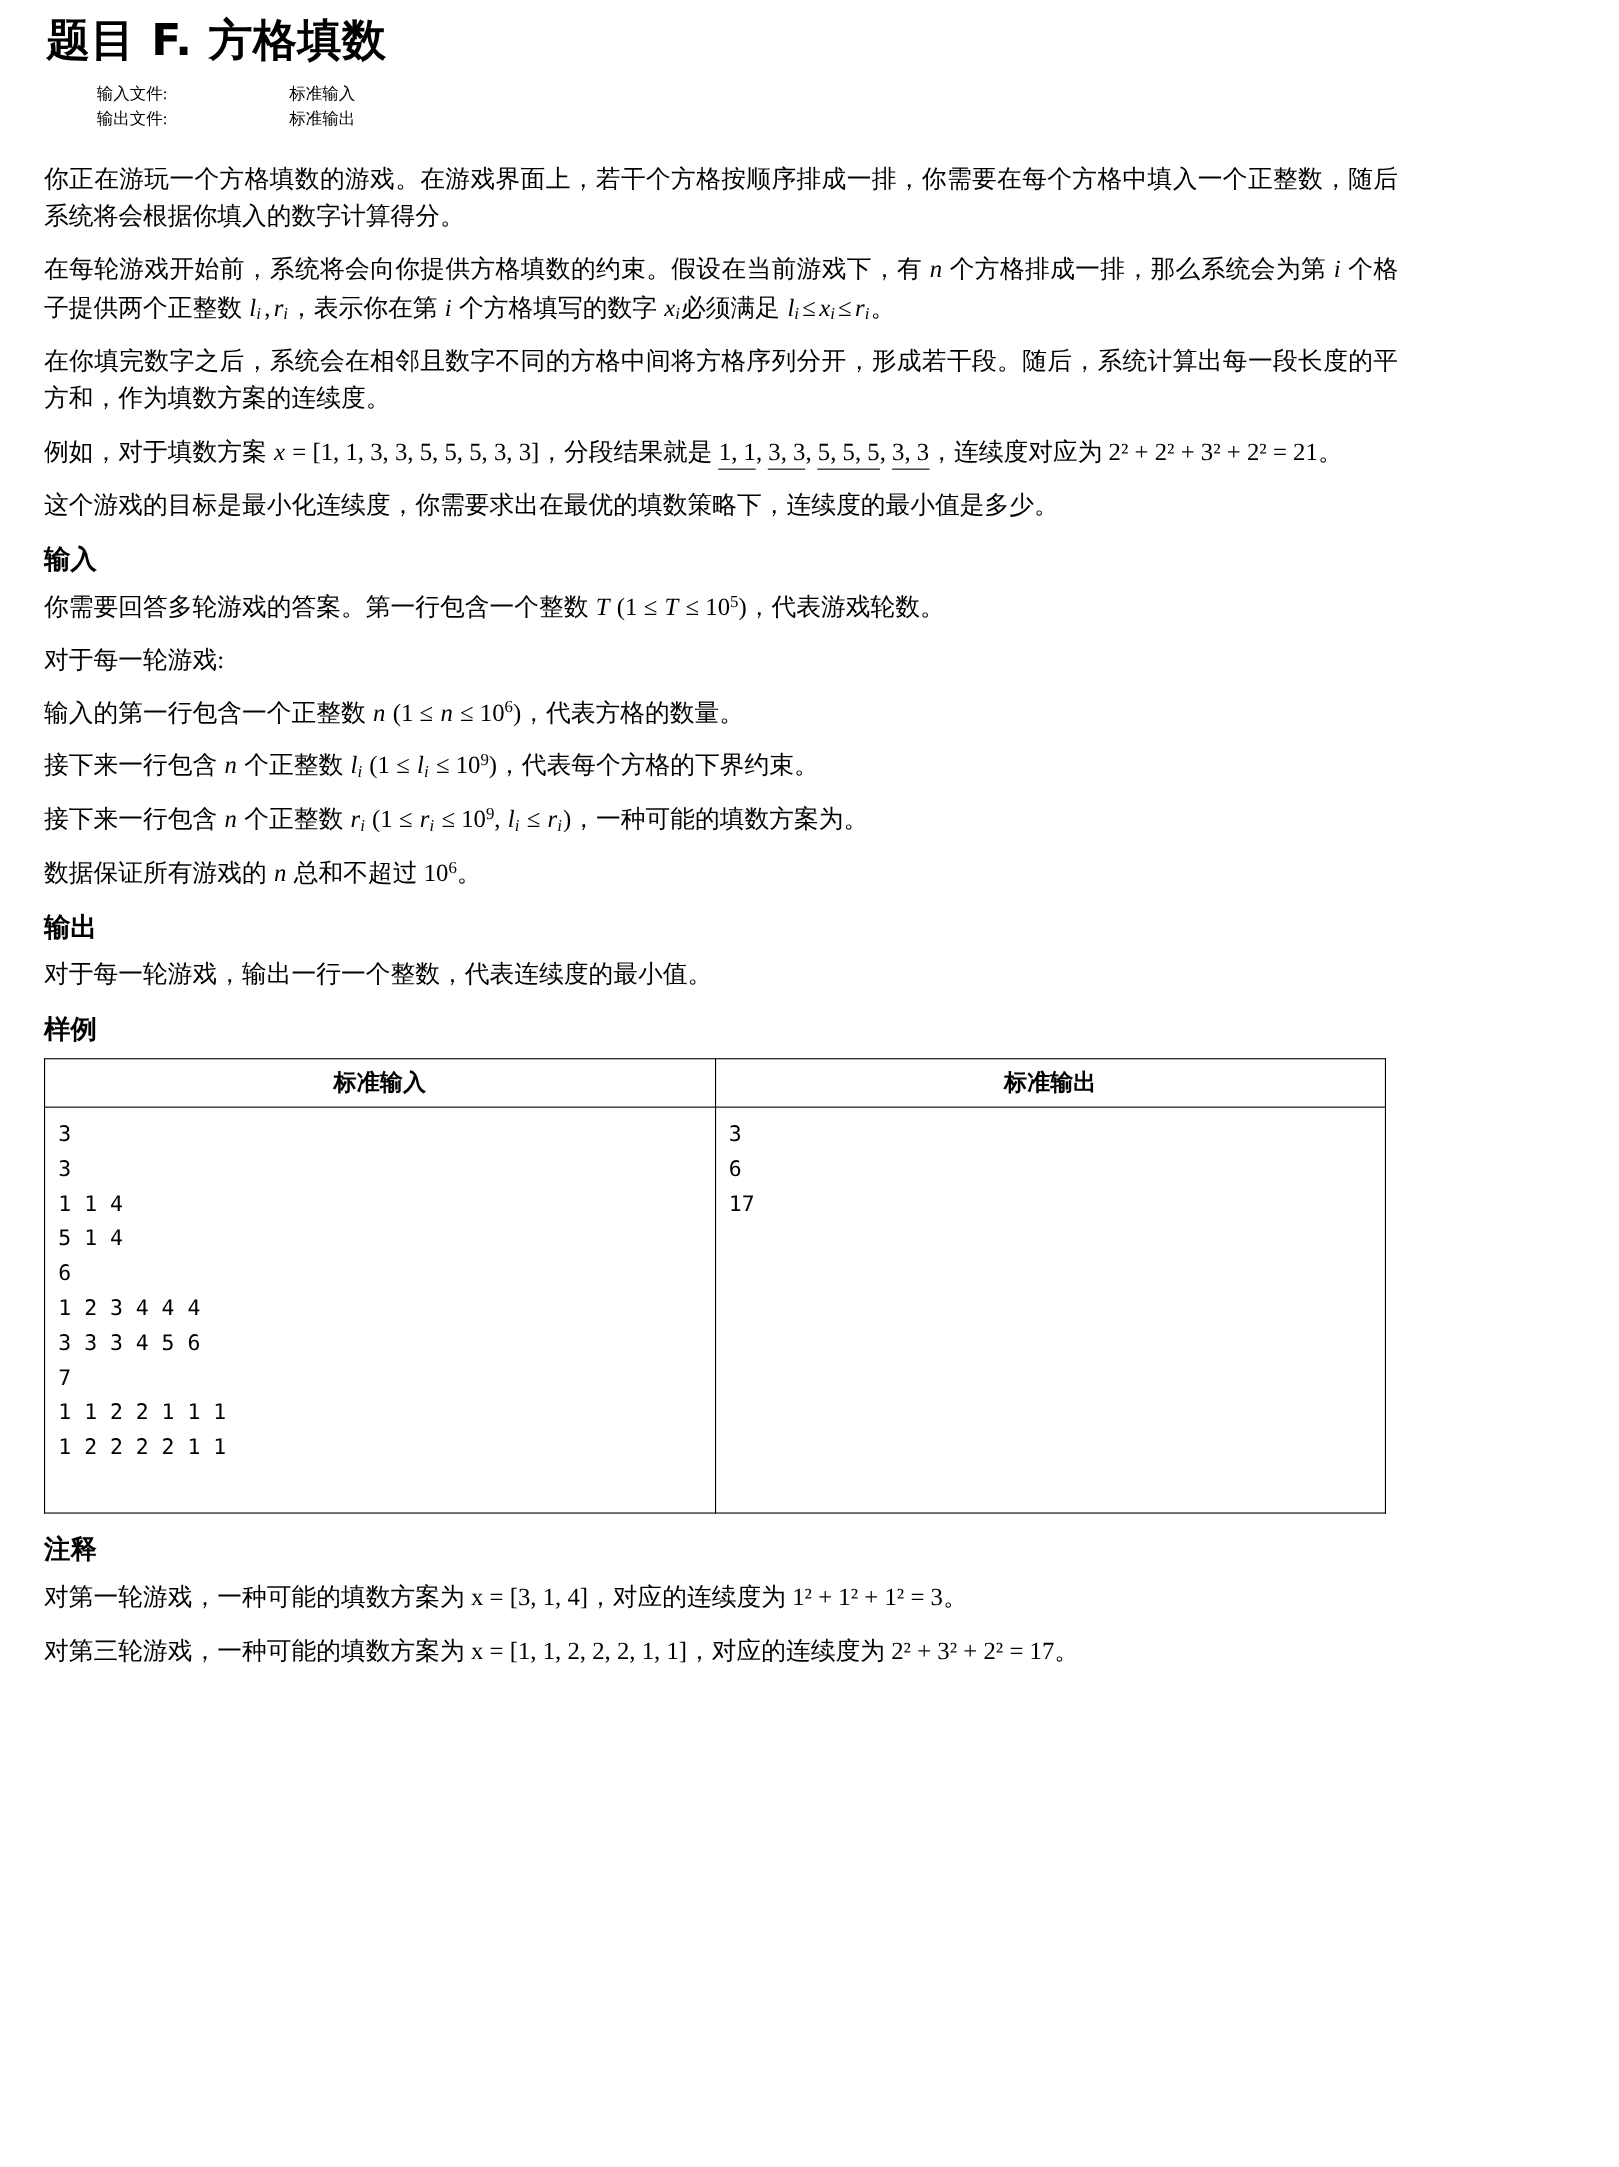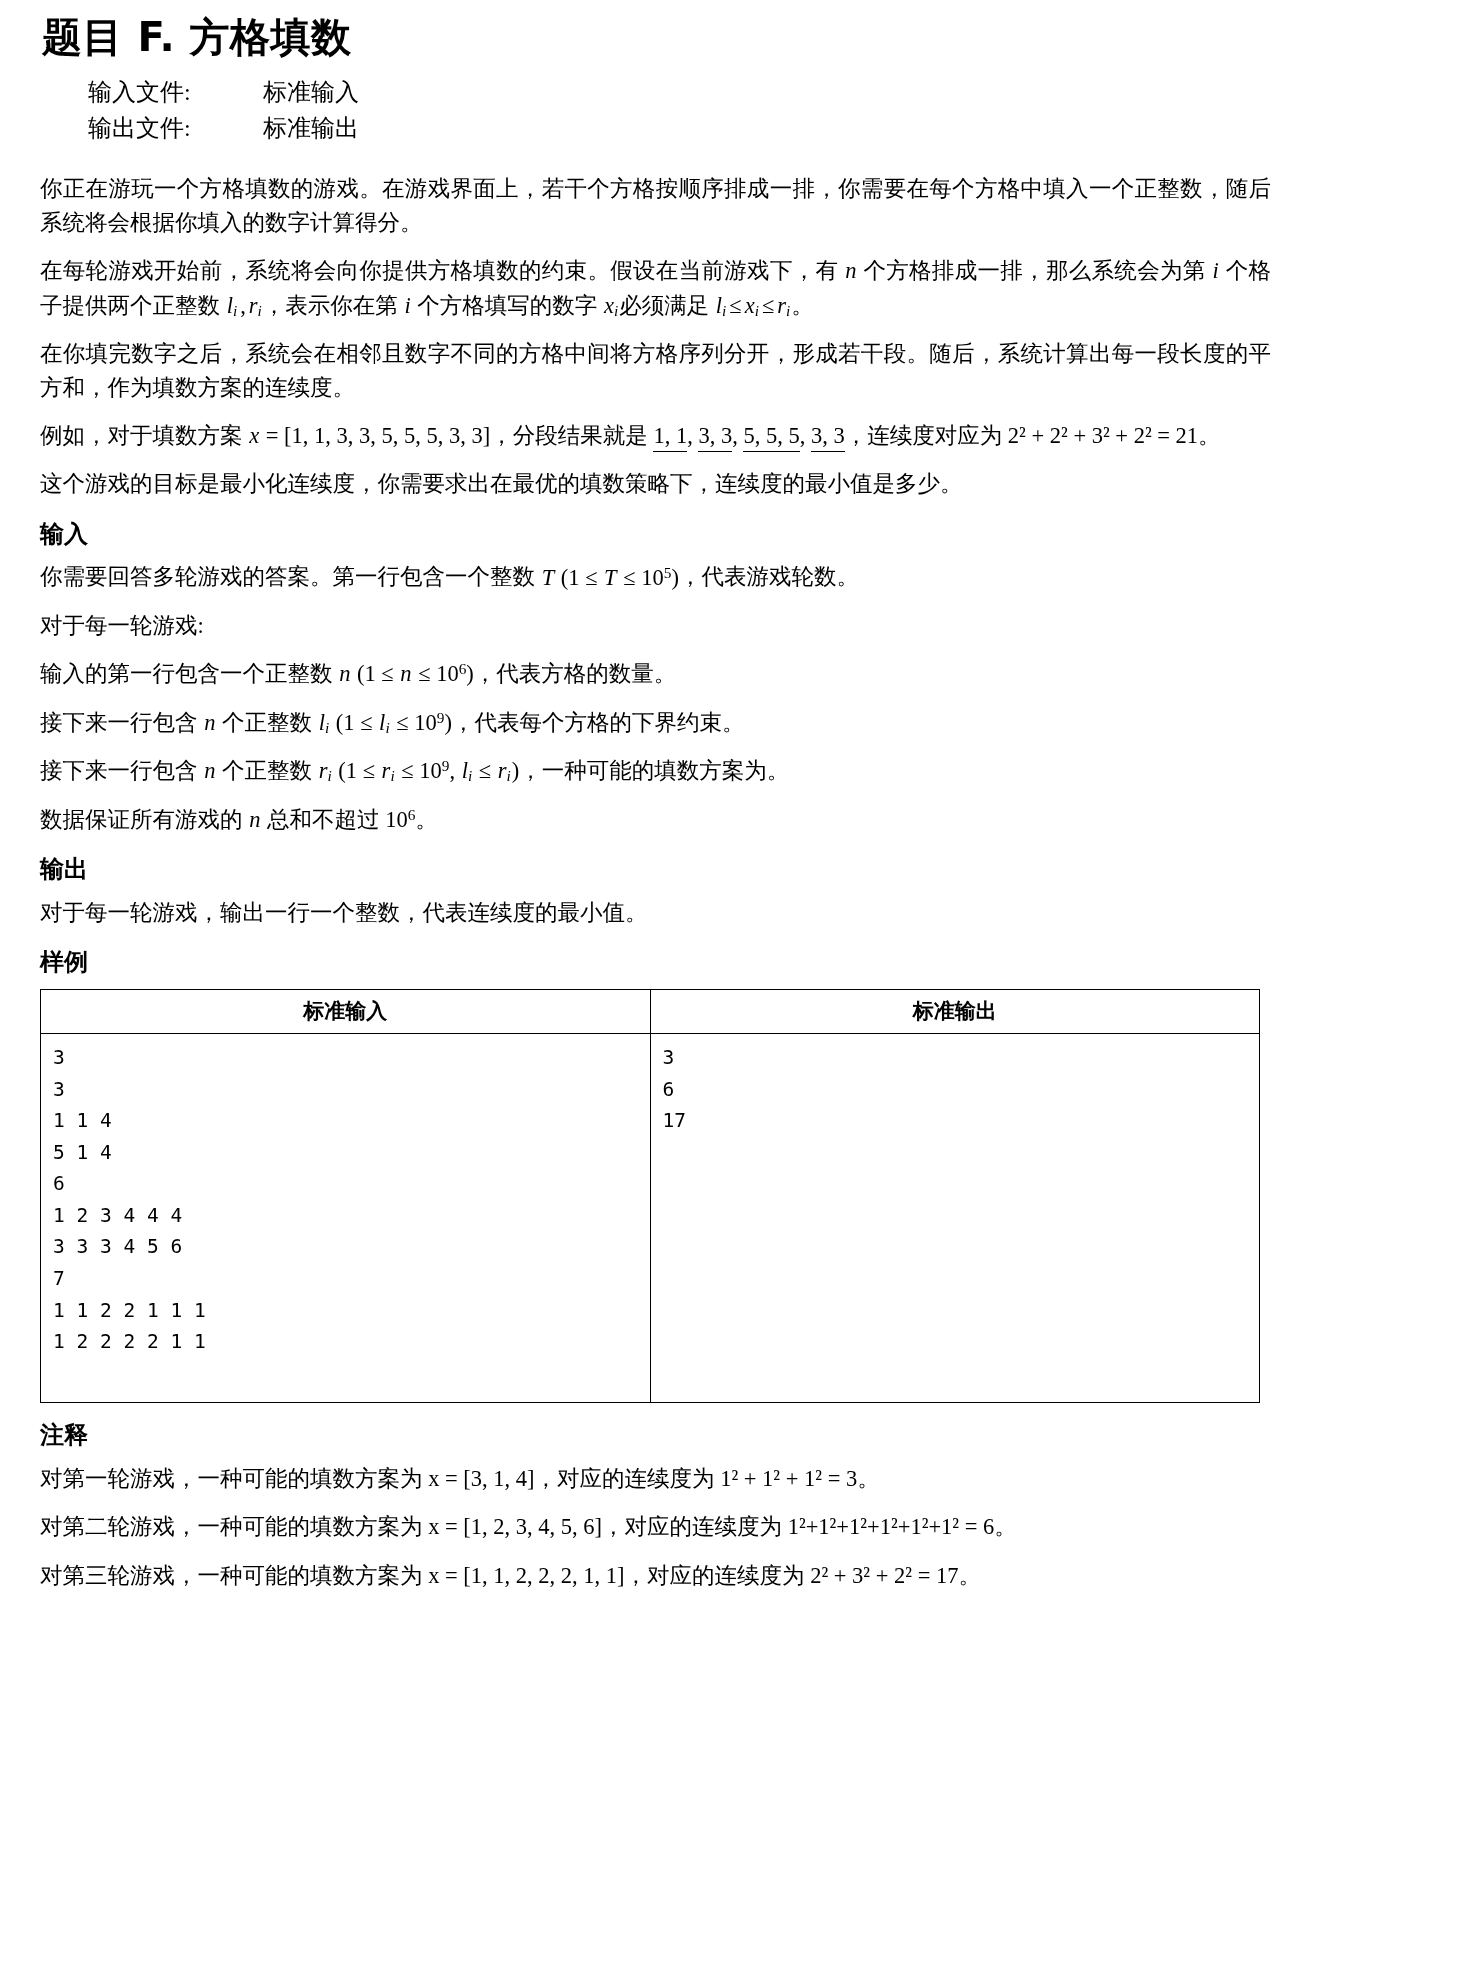--- a/index.html
+++ b/index.html
@@ -39,21 +39,21 @@
   }
   .title .latin {
     font-family: "DejaVu Sans", "Liberation Sans", sans-serif;
   }
 
   
   table.meta {
     border-collapse: collapse;
     margin-top: 14px;
     margin-left: 48px;
-    font-size: 24px;
+    font-size: 15px;
   }
   table.meta td {
     padding: 2px 0;
     vertical-align: baseline;
     white-space: nowrap;
   }
   td.meta-label { width: 175px; }
   td.meta-value { padding-left: 22px; }
 
   
@@ -228,18 +228,17 @@
 17</pre>
             </td>
         </tr>
       </tbody>
     </table>
 
     <h2 class="section">注释</h2>
 
     <p class="note"><span>对第一轮游戏，一种可能的填数方案为</span> <span class="mup">x = [3, 1, 4]</span><span>，对应的连续度为</span> <span class="mup">1² + 1² + 1² = 3</span><span>。</span></p>
 
-    <p class="note"><span>对第二轮游戏，一种可能的填数方案为</span> <span class="mup">x = [1, 2, 3, 4, 5, 6]</span><span>，对应的连续度为</span> <span class="mup">1²+1²+1²+1²+1²+1² = 6</span><span>。</span></p>
 
     <p class="note"><span>对第三轮游戏，一种可能的填数方案为</span> <span class="mup">x = [1, 1, 2, 2, 2, 1, 1]</span><span>，对应的连续度为</span> <span class="mup">2² + 3² + 2² = 17</span><span>。</span></p>
 
   </div>
 </div>
 
 </body></html>

